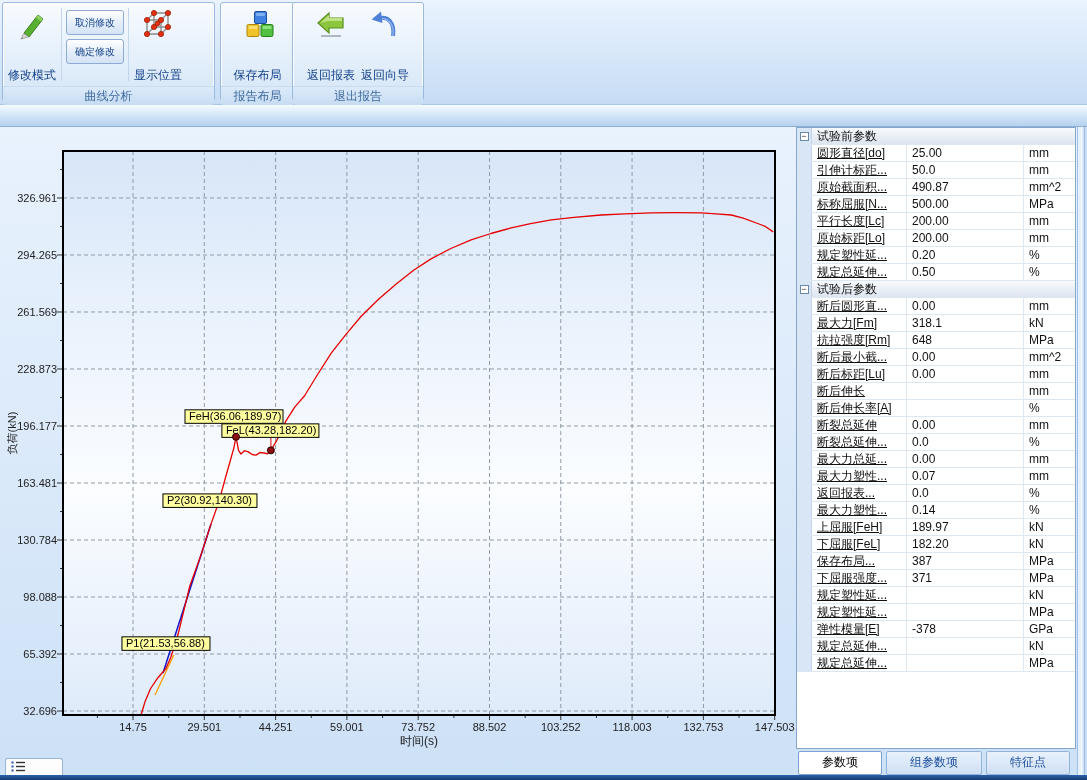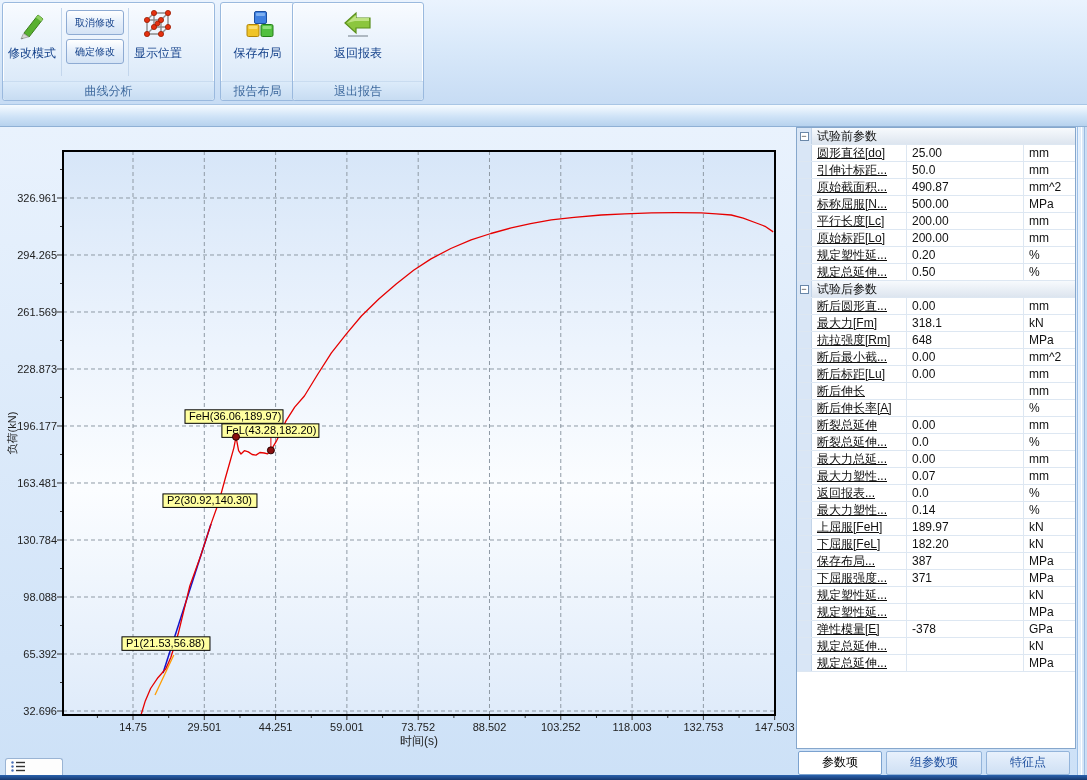--- a/index.html
+++ b/index.html
@@ -10,21 +10,21 @@
   .ribbon{position:absolute;left:0;top:0;width:1087px;height:104px;
     background:linear-gradient(#eaf3fe,#d9e9fa 45%,#c7dcf4);border-bottom:1px solid #a9c6e5;}
   .rgroup{position:absolute;top:2px;height:97px;border:1px solid #9ab9de;border-radius:3px;
     background:linear-gradient(#f8fbff,#e4effb 58%,#d4e5f6);box-shadow:inset 0 0 0 1px #fdfeff;
     display:flex;flex-direction:column;}
   .rbody{flex:1;display:flex;align-items:stretch;padding:1px 2px;}
   .rlabel{height:18px;line-height:18px;text-align:center;font-size:12px;color:#3f6a9e;
     background:linear-gradient(#dcebfa,#c7dcf2);border-radius:0 0 3px 3px;border-top:1px solid #c9dcf0;}
   .bigbtn{display:flex;flex-direction:column;align-items:center;justify-content:flex-start;
     background:transparent;border:none;padding:4px 3px 1px;font-size:12px;color:#15428b;cursor:default;
-    font-family:"Liberation Sans",sans-serif;}
+    font-family:"Liberation Sans",sans-serif;gap:22px;}
   .bigbtn .icon{width:34px;height:34px;margin-bottom:3px;}
   .vsep{width:1px;background:#c3d6ec;margin:4px 2px;}
   .stack{display:flex;flex-direction:column;justify-content:flex-start;padding-top:4px;}
   .smallbtn{display:block;width:58px;height:25px;margin:2px;border:1px solid #8eabd3;border-radius:3px;
     background:linear-gradient(#ffffff,#e7f0fb 45%,#d4e3f5);font-size:10px;color:#15428b;
     font-family:"Liberation Sans",sans-serif;}
 
   
   .subband{position:absolute;left:0;top:105px;width:1087px;height:21px;
     background:linear-gradient(#f6fbff,#cfe3f7 55%,#b7d2ee);border-bottom:1px solid #8fb0d5;}
@@ -143,20 +143,30 @@
       <div class="rbody" style="justify-content:center;">
         <button class="bigbtn">
           <span class="icon">
             <svg viewBox="0 0 34 34" width="34" height="34">
               <polygon points="4,15 15,5 15,10 29,10 29,20 15,20 15,25" fill="#8cc63e" stroke="#5a8f1d" stroke-width="1.2"></polygon>
               <polygon points="6,15 15,7 15,10 28,10 28,13 14,13" fill="#c4e68c" opacity="0.9"></polygon>
               <line x1="7" y1="28" x2="27" y2="28" stroke="#9aa4ae" stroke-width="1.5"></line>
             </svg>
           </span>
           <span>返回报表</span>
+        </button>
+        <button class="bigbtn">
+          <span class="icon">
+            <svg viewBox="0 0 34 34" width="34" height="34">
+              <path d="M25,28 C27,15 20,7.5 10.5,10.5" fill="none" stroke="#4f81d8" stroke-width="4"></path>
+              <path d="M25,28 C26.4,17 21,9.5 12,10.8" fill="none" stroke="#8fb4ec" stroke-width="1.4"></path>
+              <polygon points="13,3.5 3.5,11.5 14.5,15" fill="#4f81d8"></polygon>
+            </svg>
+          </span>
+          <span>返回向导</span>
         </button>
       </div>
       <div class="rlabel">退出报告</div>
     </div>
   </div>
 
   <div class="subband"></div>
 
   <div class="content">
 

